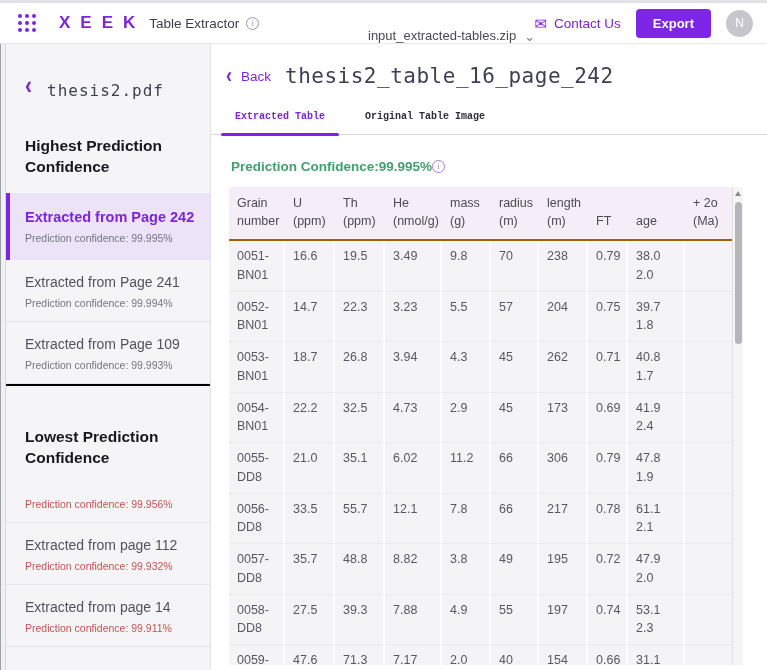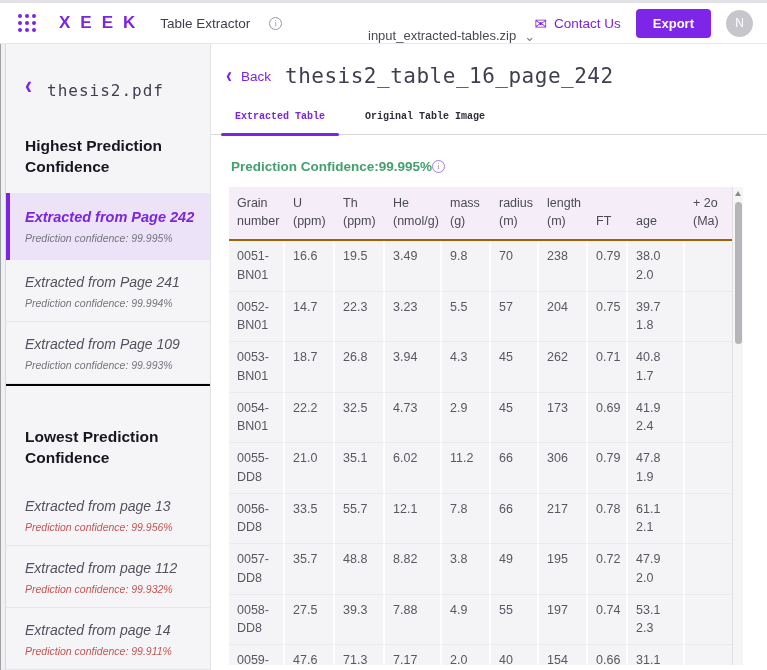--- a/index.html
+++ b/index.html
@@ -14,21 +14,21 @@
     border-top:3px solid #e2e2e6;
   }
   
   .topbar{
     height:41px;display:flex;align-items:center;background:#fff;
     border-bottom:1px solid #e7e7ec;padding:0 14px 0 18px;position:relative;
   }
   .grid-icon{display:grid;grid-template-columns:repeat(3,5px);grid-auto-rows:5px;gap:2px;cursor:pointer;}
   .grid-icon i{width:4px;height:4px;border-radius:50%;background:var(--accent);}
   .logo{margin-left:22px;color:var(--accent);font-size:17px;font-weight:700;letter-spacing:10px;cursor:pointer;}
-  .app-name-wrap{display:flex;align-items:center;gap:19px;margin-left:15px;}
+  .app-name-wrap{display:flex;align-items:center;gap:7px;margin-left:4px;}
   .app-name{font-size:13.5px;color:#3e3e4a;}
   .info-icon{
     width:13px;height:13px;border:1px solid #9797ab;border-radius:50%;color:#9797ab;
     font-size:9px;line-height:11px;text-align:center;display:inline-block;font-family:"Liberation Serif",serif;
     cursor:pointer;flex:none;
   }
   .file-menu{
     position:absolute;left:368px;top:0;height:100%;display:flex;align-items:flex-end;gap:8px;
     font-size:13px;color:#4a4a56;cursor:pointer;
   }
@@ -55,21 +55,21 @@
     background:#eff0f2;border-left:1px solid #9fa0a6;border-right:1px solid #d8d8dd;
   }
   .file-header{display:flex;align-items:center;gap:15px;padding:25px 14px 12px 20px;cursor:pointer;}
   .back-chev{color:var(--accent);font-size:21px;line-height:1;font-weight:700;transform:scaleY(1.2);}
   .file-name{font-family:"DejaVu Sans Mono",monospace;font-size:16px;color:#3f3f52;letter-spacing:1px;margin-top:12px;}
   .sb-heading{
     font-size:15.5px;font-weight:700;color:#17171f;line-height:1.35;
     padding:24px 46px 15px 20px;
   }
   .sb-heading.second{border-top:2px solid #000000;padding-top:41px;}
-  .sb-item{padding:14px 14px 12px 20px;border-bottom:1px solid #e5e5ea;cursor:pointer;font-style:italic;}
+  .sb-item{padding:14px 14px 12px 20px;border-bottom:1px solid #e5e5ea;cursor:pointer;}
   .sb-item.selected{
     background:var(--selected-bg);border-left:5px solid var(--accent);
     padding-left:15px;border-bottom:none;padding-top:16px;padding-bottom:16px;
   }
   .sb-item-title{font-size:14px;color:#52525e;margin-bottom:7px;}
   .sb-item.selected .sb-item-title{color:var(--accent);font-weight:700;font-size:14.5px;}
   .sb-item-sub{font-size:10.5px;color:#75757f;}
   .sb-item.low .sb-item-sub{color:var(--low-red);}
   
   .main{flex:1;min-width:0;position:relative;}
@@ -165,21 +165,20 @@
       <div class="sb-item-sub">Prediction confidence: 99.994%</div>
     </div>
     <div class="sb-item">
       <div class="sb-item-title">Extracted from Page 109</div>
       <div class="sb-item-sub">Prediction confidence: 99.993%</div>
     </div>
 
     <div class="sb-heading second">Lowest Prediction Confidence</div>
 
     <div class="sb-item low">
-      <div class="sb-item-title">Extracted from page 13</div>
       <div class="sb-item-sub">Prediction confidence: 99.956%</div>
     </div>
     <div class="sb-item low">
       <div class="sb-item-title">Extracted from page 112</div>
       <div class="sb-item-sub">Prediction confidence: 99.932%</div>
     </div>
     <div class="sb-item low">
       <div class="sb-item-title">Extracted from page 14</div>
       <div class="sb-item-sub">Prediction confidence: 99.911%</div>
     </div>

